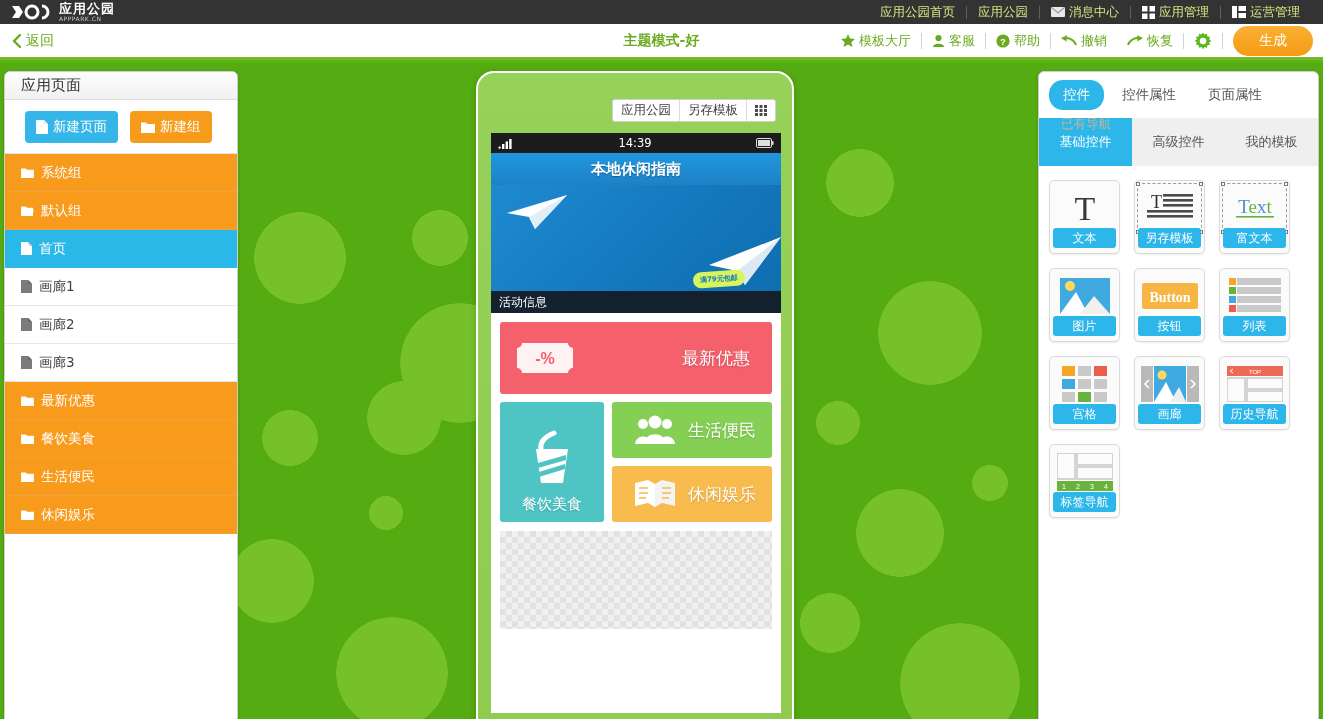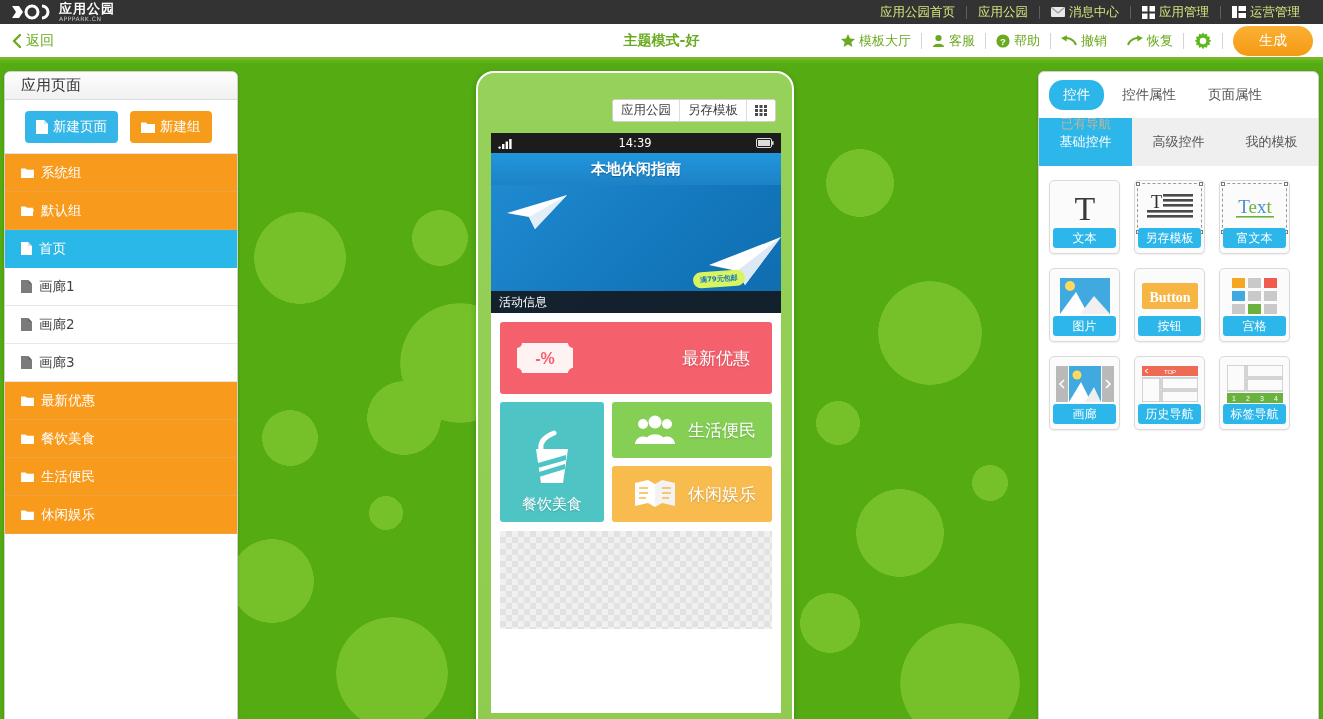--- a/index.html
+++ b/index.html
@@ -621,20 +621,35 @@
       <div class="wcell">
         <div class="wart">
           <svg width="56" height="26" viewBox="0 0 56 26">
             <rect width="56" height="26" rx="2" fill="#f7b544"></rect>
             <text x="28" y="19" font-size="14" fill="#ffffff" text-anchor="middle" font-family="Liberation Serif, serif" font-weight="bold">Button</text>
           </svg>
         </div>
         <div class="wlabel">按钮</div>
       </div>
 
+      <div class="wcell">
+        <div class="wart">
+          <svg width="52" height="38" viewBox="0 0 52 38">
+            <rect x="0" y="1" width="7" height="7" fill="#f5a623"></rect>
+              <rect x="8" y="1" width="44" height="7" fill="#c9c9c9"></rect>
+            <rect x="0" y="10" width="7" height="7" fill="#6ab23e"></rect>
+              <rect x="8" y="10" width="44" height="7" fill="#c9c9c9"></rect>
+            <rect x="0" y="19" width="7" height="7" fill="#3fa9e0"></rect>
+              <rect x="8" y="19" width="44" height="7" fill="#c9c9c9"></rect>
+            <rect x="0" y="28" width="7" height="7" fill="#ef5b4c"></rect>
+              <rect x="8" y="28" width="44" height="7" fill="#c9c9c9"></rect>
+          </svg>
+        </div>
+        <div class="wlabel">列表</div>
+      </div>
 
       <div class="wcell">
         <div class="wart">
           <svg width="46" height="36" viewBox="0 0 46 36">
             <rect x="0" y="0" width="13" height="10" fill="#f5a623"></rect>
               <rect x="16" y="0" width="13" height="10" fill="#c9c9c9"></rect>
               <rect x="32" y="0" width="13" height="10" fill="#ef5b4c"></rect>
             <rect x="0" y="13" width="13" height="10" fill="#3fa9e0"></rect>
               <rect x="16" y="13" width="13" height="10" fill="#c9c9c9"></rect>
               <rect x="32" y="13" width="13" height="10" fill="#c9c9c9"></rect>

